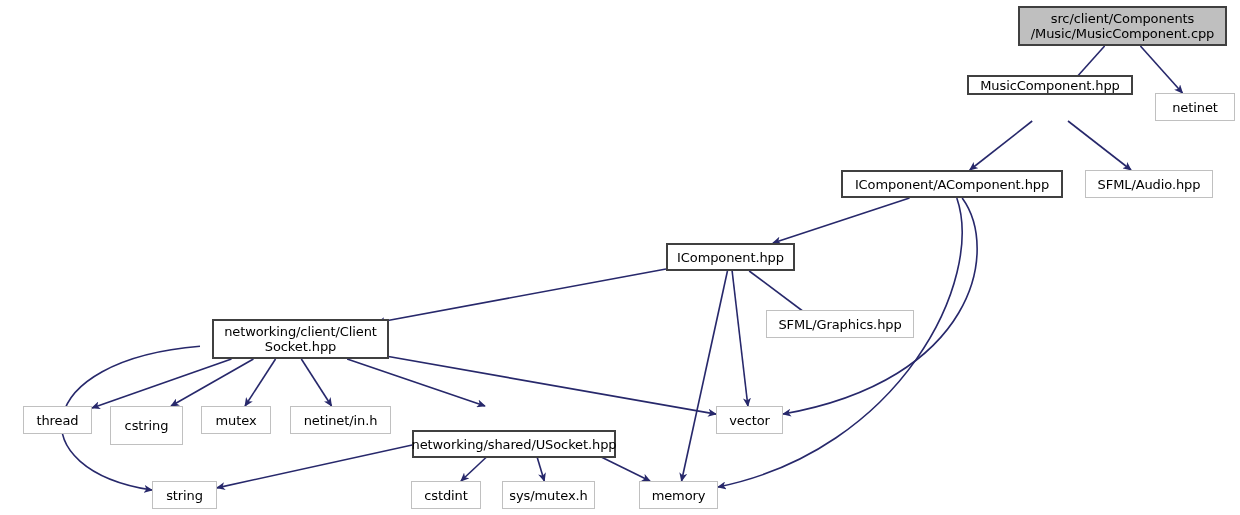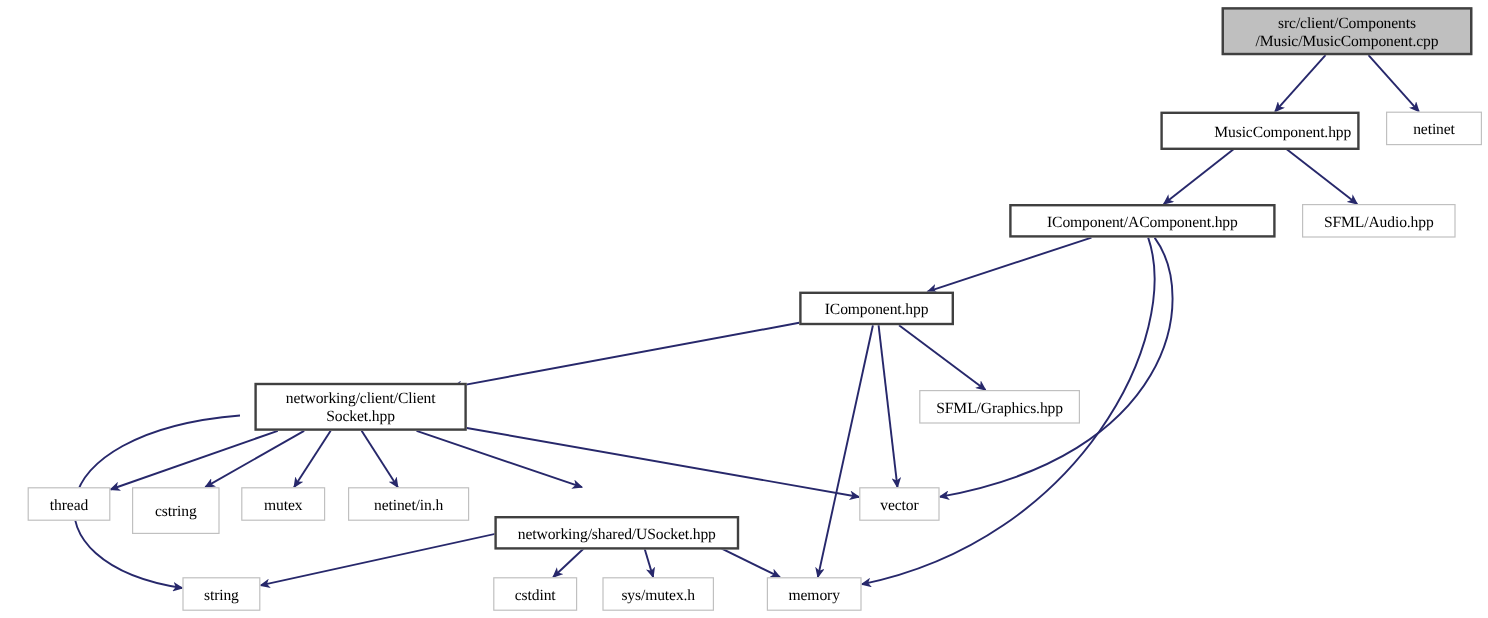--- a/index.html
+++ b/index.html
@@ -30,21 +30,20 @@
     align-items: center;
     justify-content: center;
     text-align: center;
     font-size: 13px;
     line-height: 15px;
     color: #000000;
     background: #ffffff;
     border: 1px solid #c0c0c0;
     white-space: pre-line;
     letter-spacing: -0.1px;
-    font-family: Liberation Serif, serif;
   }
   .node.project {
     border: 2px solid #404040;
   }
   .node.root {
     border: 2px solid #404040;
     background: #bfbfbf;
   }
   .node .label {
     display: block;
@@ -83,26 +82,26 @@
         <path d="M200,346.18955512572535 C30,360 20,470 152,490.0607902735562" marker-end="url(#arrow)"></path>
         <path d="M462.25333333333333,434 L217,487.8623718887262" marker-end="url(#arrow)"></path>
         <path d="M511.06666666666666,434 L460.93333333333334,481" marker-end="url(#arrow)"></path>
         <path d="M530.2,434 L544.3,481" marker-end="url(#arrow)"></path>
         <path d="M554.4666666666667,434 L650.0333333333333,481" marker-end="url(#arrow)"></path>
       </g>
   </svg>
   <div id="node-layer">
       <div class="node root" style="left: 1018px; top: 6px; width: 209px; height: 40px;"><span class="label">src/client/Components
 /Music/MusicComponent.cpp</span></div>
-      <div class="node project" style="left: 967px; top: 93px; width: 166px; height: 32px; justify-content: flex-end;"><span class="label">MusicComponent.hpp</span></div>
+      <div class="node project" style="left: 967px; top: 75px; width: 166px; height: 20px;"><span class="label">MusicComponent.hpp</span></div>
       <div class="node system" style="left: 1155px; top: 93px; width: 80px; height: 28px;"><span class="label">netinet</span></div>
       <div class="node project" style="left: 841px; top: 170px; width: 222px; height: 28px;"><span class="label">IComponent/AComponent.hpp</span></div>
       <div class="node system" style="left: 1085px; top: 170px; width: 128px; height: 28px;"><span class="label">SFML/Audio.hpp</span></div>
       <div class="node project" style="left: 666px; top: 243px; width: 129px; height: 28px;"><span class="label">IComponent.hpp</span></div>
-      <div class="node system" style="left: 766px; top: 325px; width: 134px; height: 28px;"><span class="label">SFML/Graphics.hpp</span></div>
+      <div class="node system" style="left: 766px; top: 310px; width: 148px; height: 28px;"><span class="label">SFML/Graphics.hpp</span></div>
       <div class="node project" style="left: 212px; top: 319px; width: 177px; height: 40px;"><span class="label">networking/client/Client
 Socket.hpp</span></div>
       <div class="node system" style="left: 23px; top: 406px; width: 69px; height: 28px;"><span class="label">thread</span></div>
       <div class="node system" style="left: 110px; top: 406px; width: 73px; height: 39px;"><span class="label">cstring</span></div>
       <div class="node system" style="left: 201px; top: 406px; width: 70px; height: 28px;"><span class="label">mutex</span></div>
       <div class="node system" style="left: 290px; top: 406px; width: 101px; height: 28px;"><span class="label">netinet/in.h</span></div>
       <div class="node project" style="left: 412px; top: 430px; width: 204px; height: 28px;"><span class="label">networking/shared/USocket.hpp</span></div>
       <div class="node system" style="left: 716px; top: 406px; width: 67px; height: 28px;"><span class="label">vector</span></div>
       <div class="node system" style="left: 152px; top: 481px; width: 65px; height: 28px;"><span class="label">string</span></div>
       <div class="node system" style="left: 411px; top: 481px; width: 70px; height: 28px;"><span class="label">cstdint</span></div>

